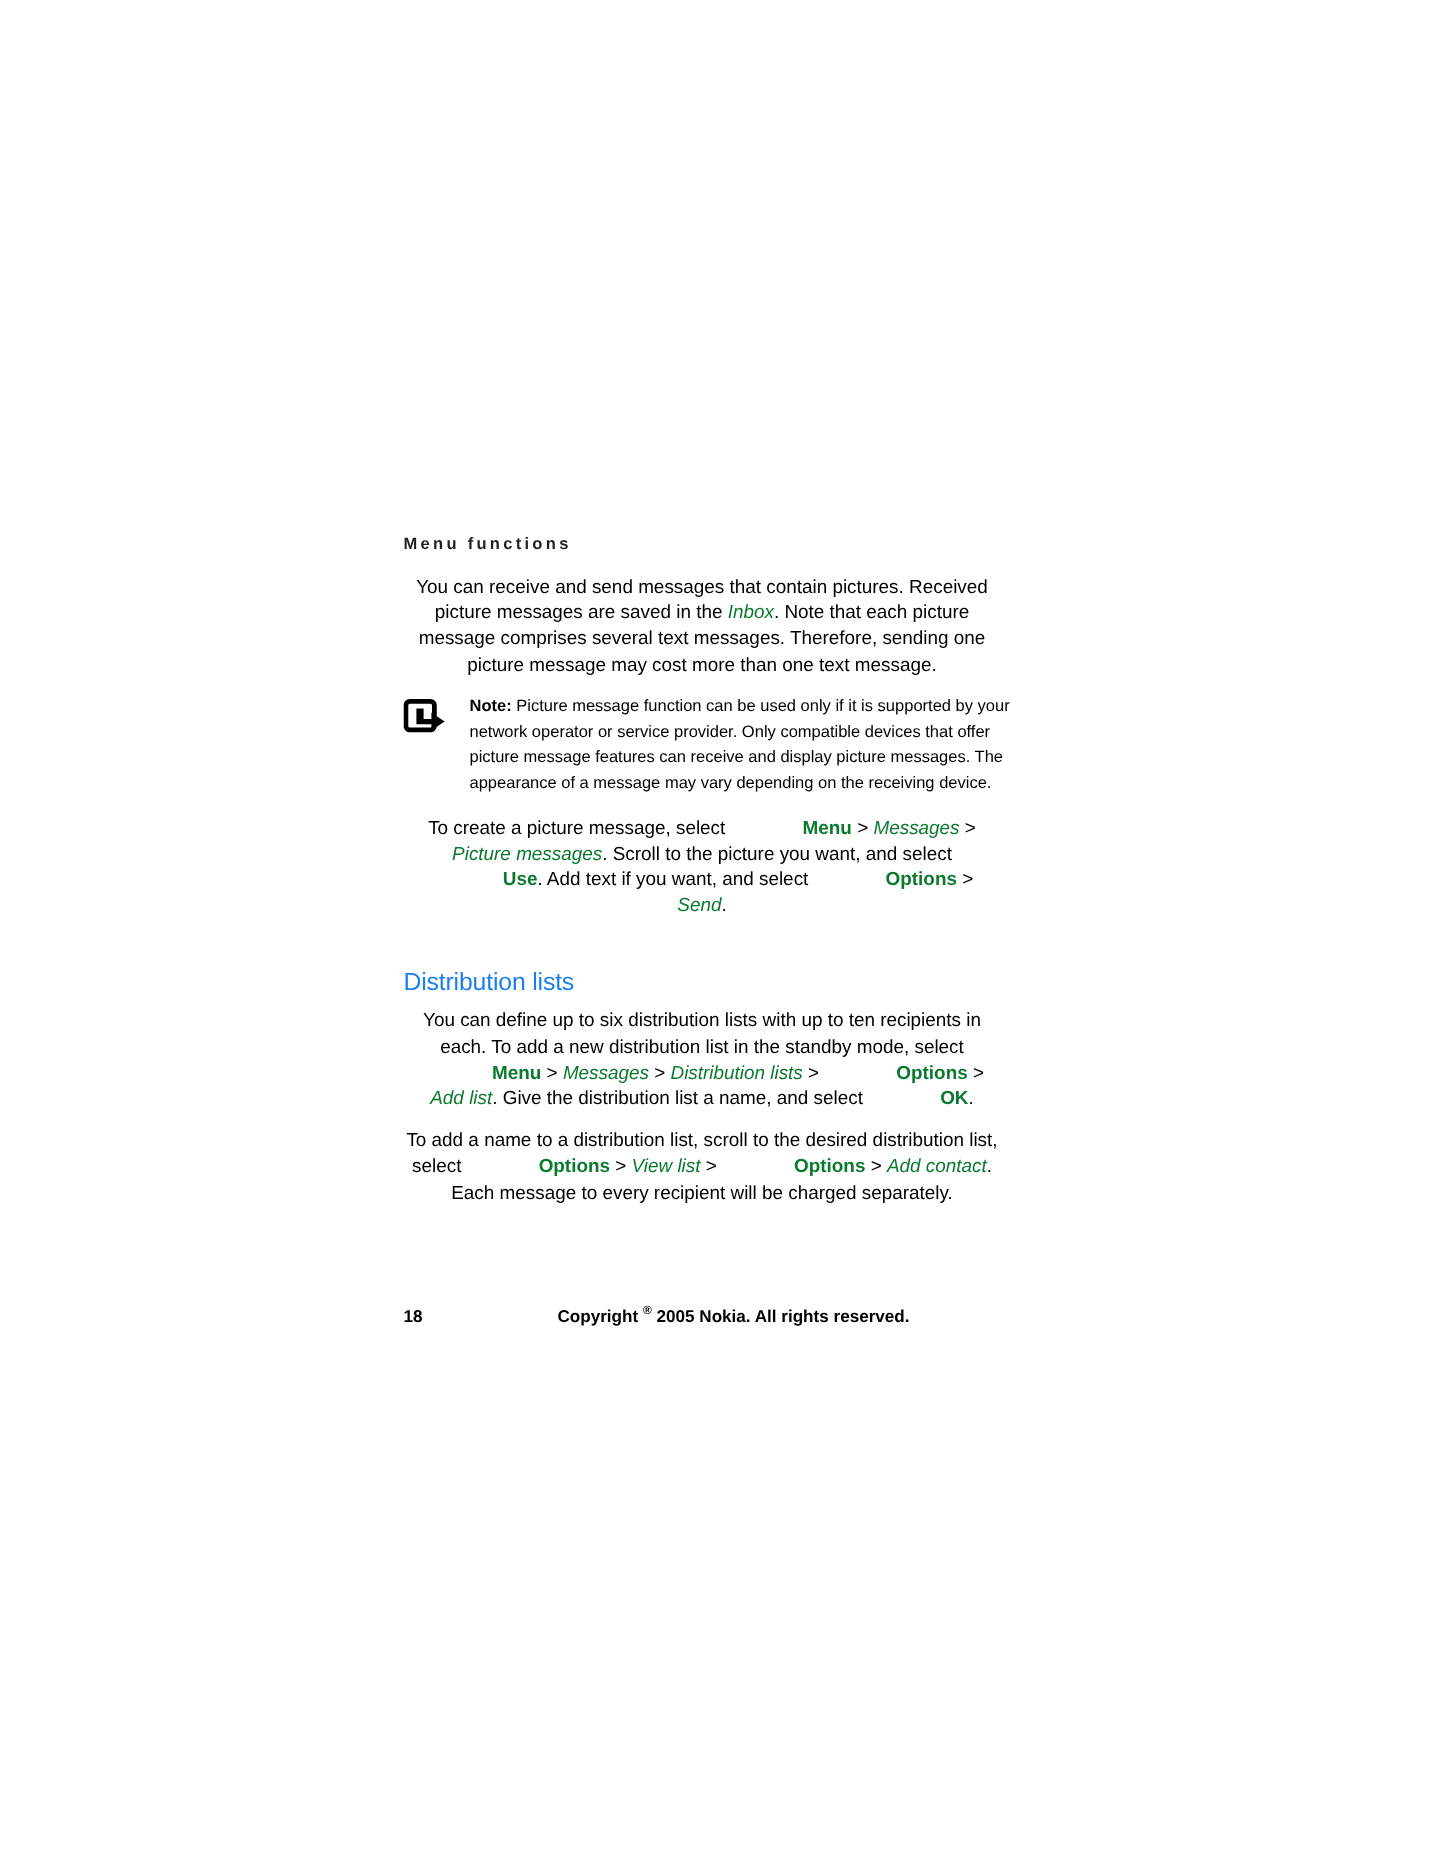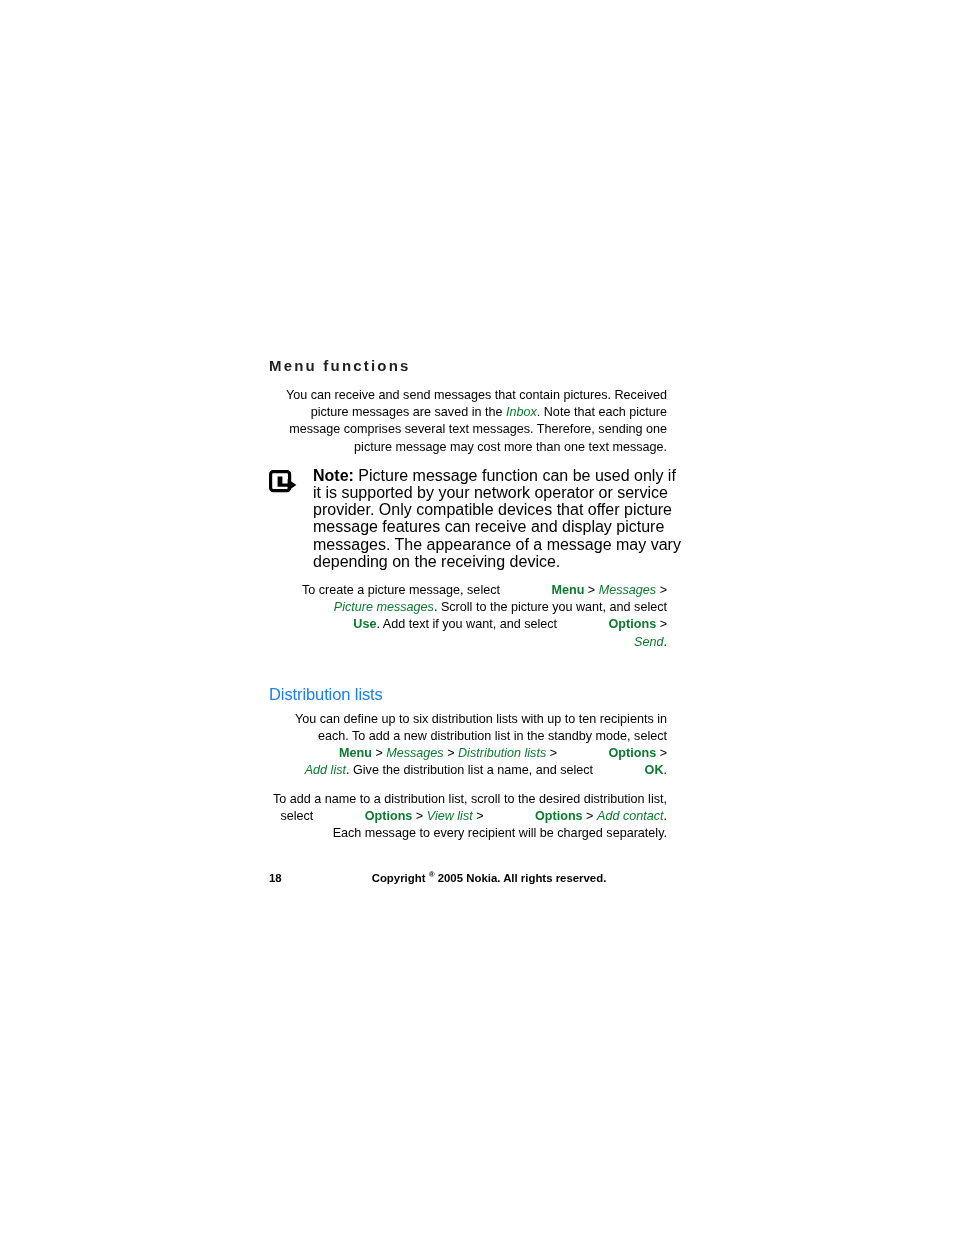--- a/index.html
+++ b/index.html
@@ -18,21 +18,21 @@
 
   .page {
     position: absolute;
     left: 269px;
     top: 358px;
     width: 414px;
   }
 
   
   .running-head {
-    font-size: 15px;
+    font-size: 11px;
     font-weight: bold;
     letter-spacing: 2.2px;
     color: #231f20;
     margin: 0 0 14px 0;
     line-height: 1;
   }
 
   
   .heading {
     font-size: 16.5px;
@@ -46,21 +46,21 @@
   .heading.second {
     margin-top: 34px;
   }
 
   
   p.body {
     font-size: 12.6px;
     line-height: 17.2px;
     margin: 0 16px 11px 0;
     color: #000000;
-    text-align: right;
+    text-align: center;
   }
 
   
   .ui-bold {
     color: #0b7a2f;
     font-weight: bold;
     padding-left: 48px;
   }
   .ui-italic {
     color: #0b7a2f;
@@ -82,21 +82,21 @@
     margin: 4px 0 12px 0;
   }
   .note-icon {
     width: 30px;
     height: 24px;
     flex: 0 0 30px;
     margin-top: 3px;
     margin-right: 14px;
   }
   .note-text {
-    font-size: 16px;
+    font-size: 11px;
     line-height: 17.2px;
     flex: 1 1 auto;
   }
 
   
   .footer {
     position: absolute;
     left: 269px;
     top: 872px;
     width: 414px;

